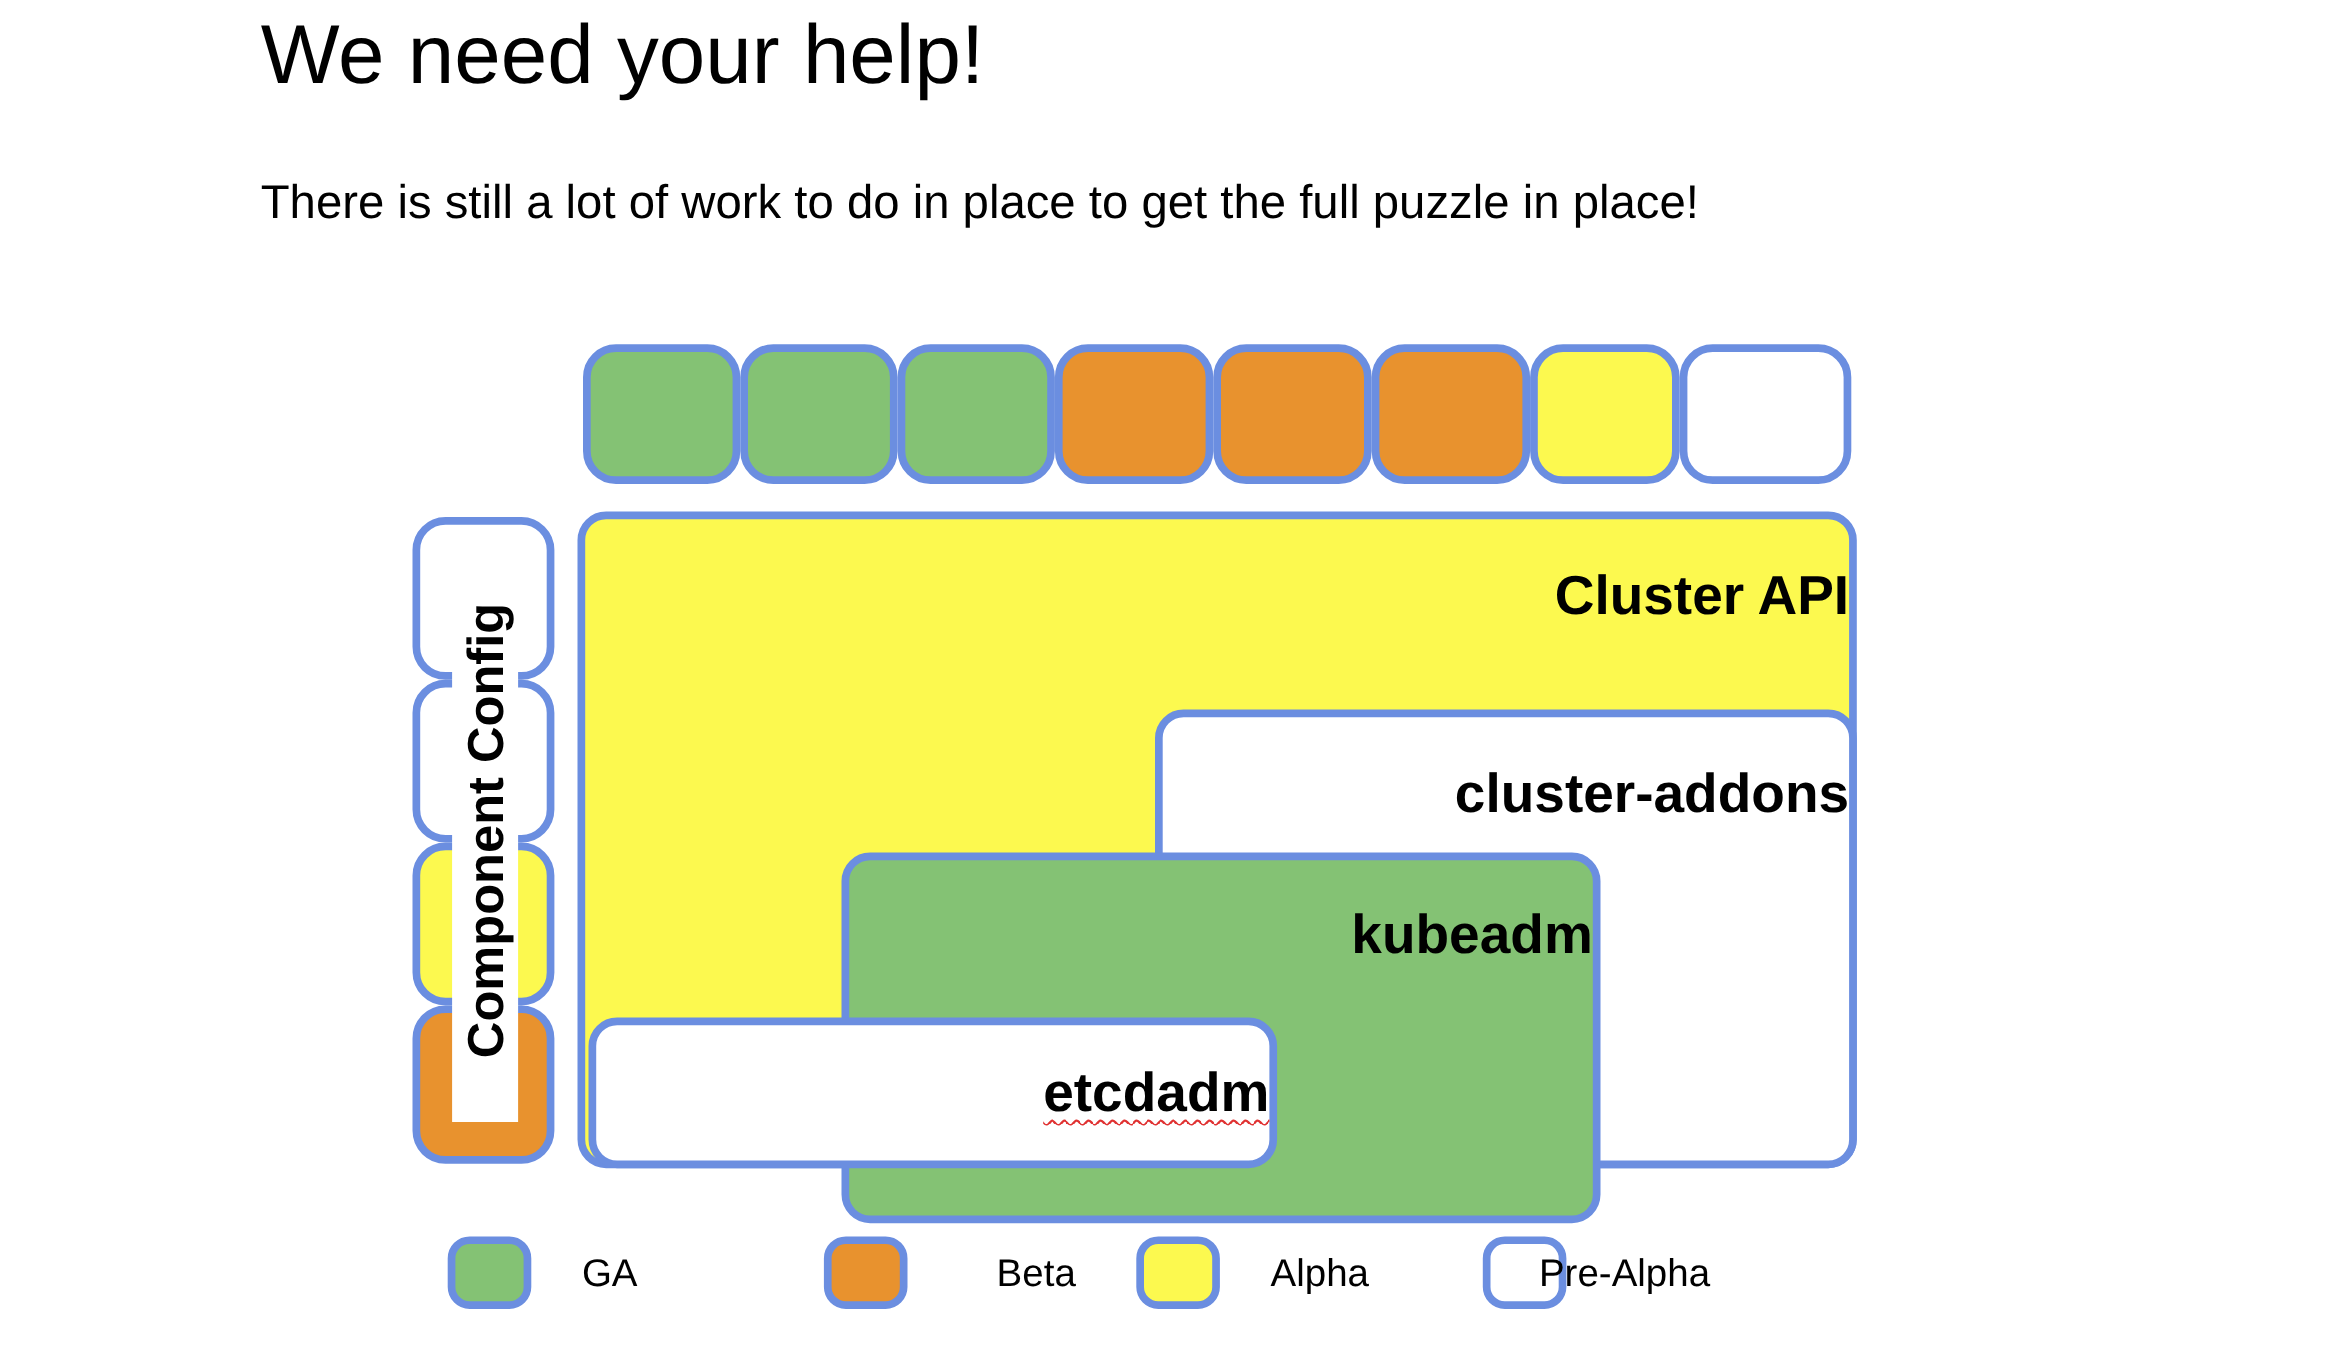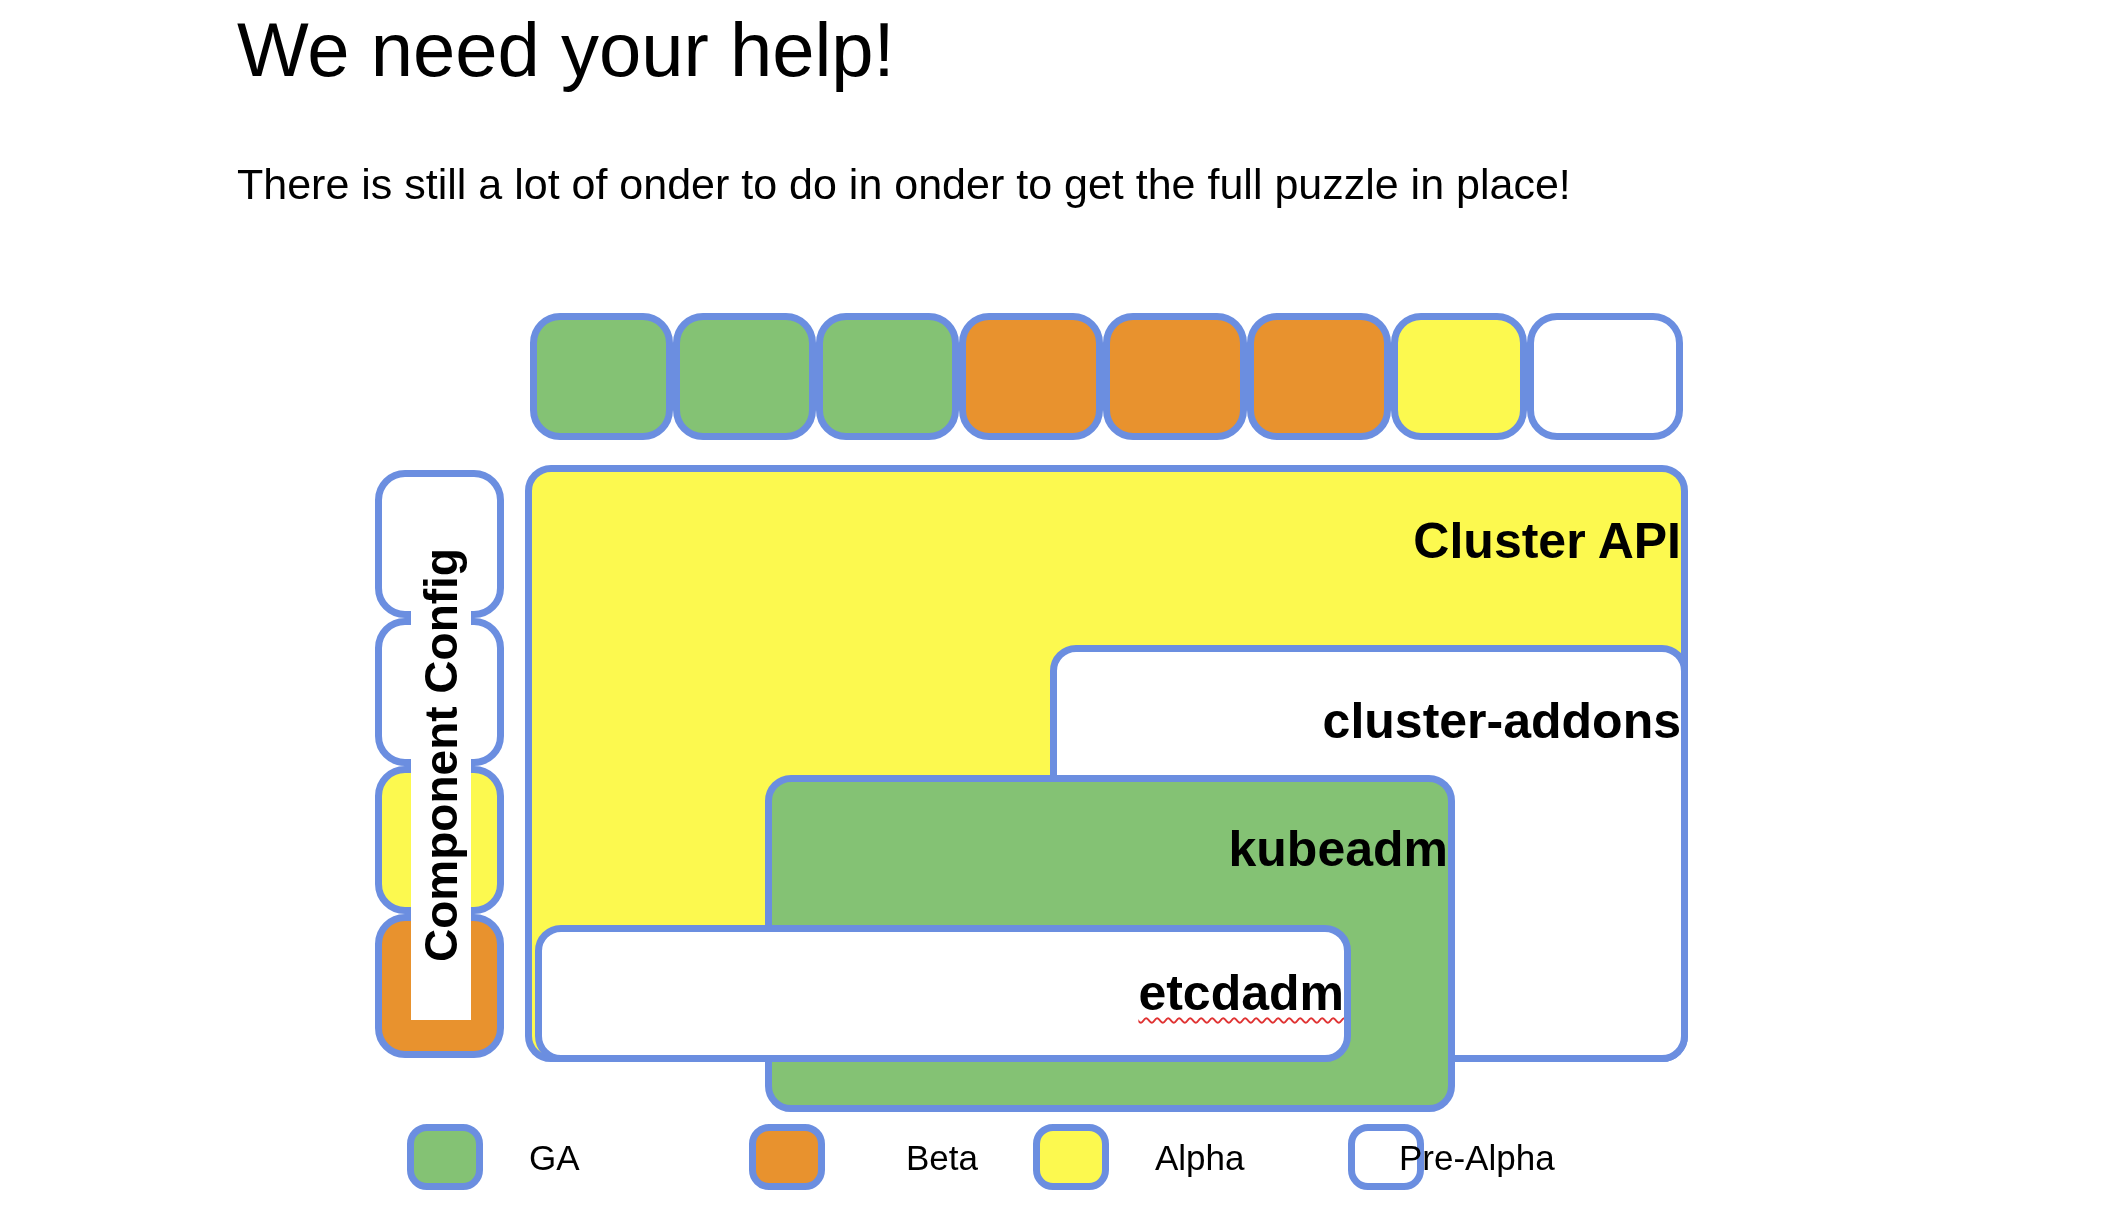--- a/index.html
+++ b/index.html
@@ -140,21 +140,21 @@
 
   #kubeadm {
     left: 765px;  top: 775px;
     width: 690px;  height: 337px;
     z-index: 4;
   }
   #kubeadm .blk-label { top: 38px; font-size: 50px; }
 
   #etcdadm {
     left: 535px;  top: 925px;
-    width: 816px;  height: 137px;
+    width: 626px;  height: 137px;
     z-index: 5;
   }
   #etcdadm .blk-label { top: 32px; font-size: 50px; }
 
   .misspelled {
     text-decoration: underline wavy #e03232;
     text-decoration-thickness: 2px;
     text-underline-offset: 7px;
   }
 
@@ -181,21 +181,21 @@
     white-space: nowrap;
   }
 </style>
 </head>
 <body>
 
 <div id="slide">
 
   <div id="slide-title">We need your help!</div>
 
-  <div id="slide-subtitle">There is still a lot of onder to do in onder to get the full puzzle in place!</div>
+  <div id="slide-subtitle">There is still a lot of work to do in place to get the full puzzle in place!</div>
 
   <div id="provisioner-row">
       <div class="blk prov-cell ga" style="left: 530px; width: 143px;"></div>
       <div class="blk prov-cell ga" style="left: 673px; width: 143px;"></div>
       <div class="blk prov-cell ga" style="left: 816px; width: 143px;"></div>
       <div class="blk prov-cell beta" style="left: 959px; width: 144px;"></div>
       <div class="blk prov-cell beta" style="left: 1103px; width: 144px;"></div>
       <div class="blk prov-cell beta" style="left: 1247px; width: 144px;"></div>
       <div class="blk prov-cell alpha" style="left: 1391px; width: 136px;"></div>
       <div class="blk prov-cell prealpha" style="left: 1527px; width: 156px;"></div>

